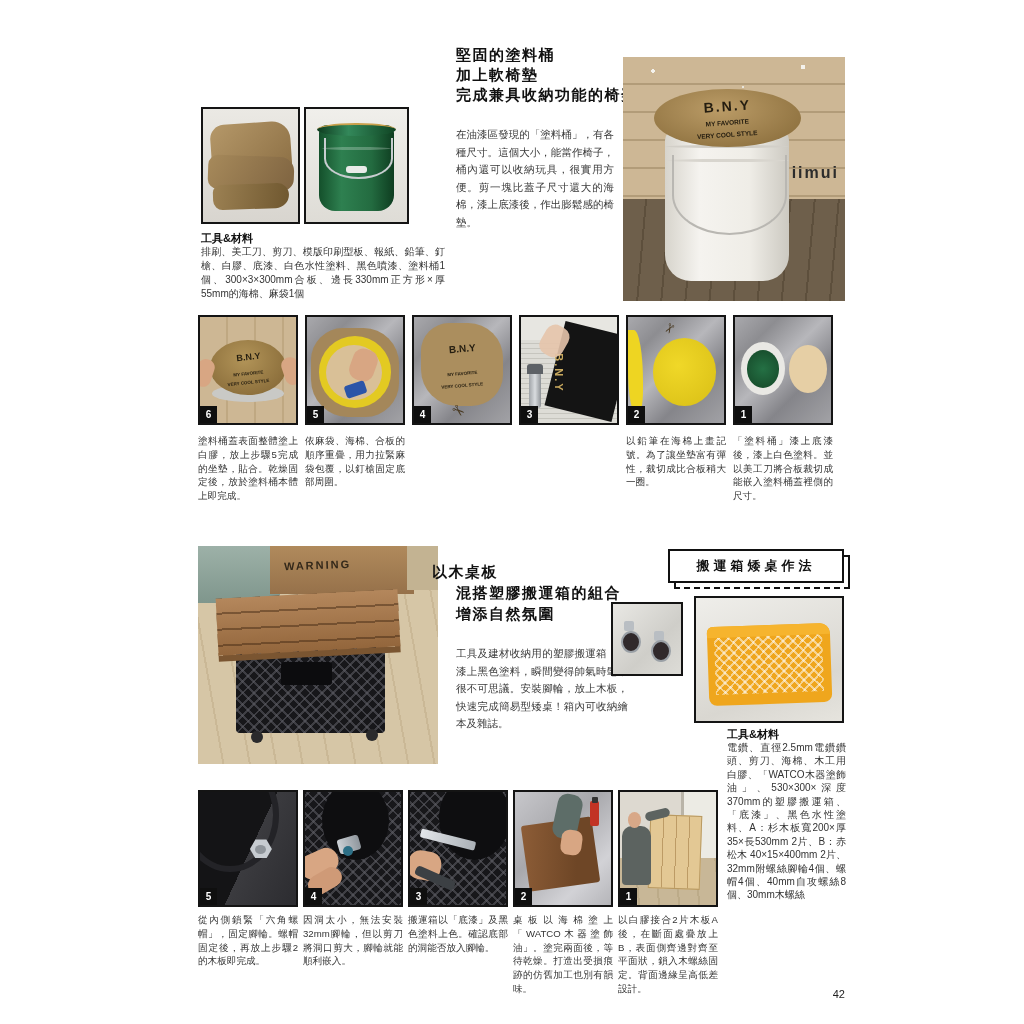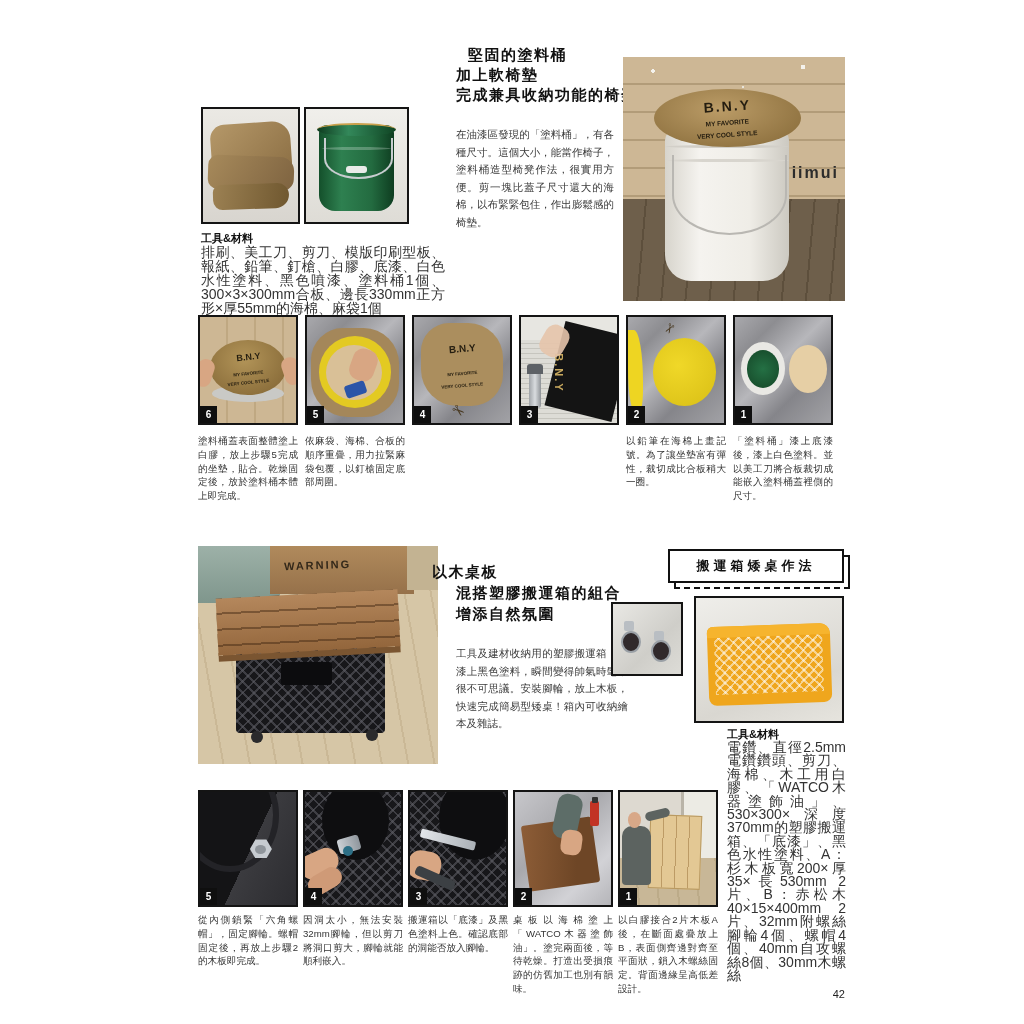--- a/index.html
+++ b/index.html
@@ -5,21 +5,21 @@
   html,body{margin:0;padding:0;background:#ffffff;}
   .page{position:relative;width:1024px;height:1024px;background:#ffffff;overflow:hidden;
         font-family:"Liberation Sans","DejaVu Sans",sans-serif;color:#222;}
   .a{position:absolute;}
   .ph{position:absolute;border:2px solid #141414;overflow:hidden;background:#cfcfcf;box-sizing:border-box;}
   .ph-noborder{position:absolute;overflow:hidden;background:#cfcfcf;}
   .badge{position:absolute;left:0;bottom:0;width:17px;height:17px;background:#0f0f0f;color:#fff;
          font-weight:bold;font-size:10px;line-height:17px;text-align:center;z-index:5;}
   .caption{position:absolute;font-size:9.6px;line-height:13.8px;color:#333;text-align:justify;}
   .tools-h{position:absolute;font-size:11px;font-weight:bold;color:#111;}
-  .tools-t{position:absolute;font-size:14px;line-height:14px;color:#333;text-align:justify;}
+  .tools-t{position:absolute;font-size:10px;line-height:14px;color:#333;text-align:justify;}
   .headline{position:absolute;font-size:15px;font-weight:bold;color:#111;letter-spacing:1.5px;line-height:20px;}
   .intro{position:absolute;font-size:10.5px;line-height:17.5px;color:#3a3a3a;text-align:justify;}
   .tboxwrap{position:absolute;}
   .tboxshadow{position:absolute;left:6px;top:6px;right:-6px;bottom:-6px;background:#fff;
               border:2px solid #111;border-bottom:2px dashed #111;}
   .tboxmain{position:absolute;left:0;top:0;right:0;bottom:0;background:#fff;border:2px solid #111;
             display:flex;align-items:center;justify-content:center;font-size:13px;font-weight:bold;
             letter-spacing:4px;color:#111;}
   .plastic{background:linear-gradient(135deg,#a9a9ad 0%,#8d8d91 22%,#b7b7bb 45%,#85858a 68%,#a2a2a6 100%);}
   .mesh{background-color:#17171a;
@@ -45,24 +45,24 @@
     <div class="a" style="left:13%;top:14%;width:74%;height:76%;background:linear-gradient(90deg,#14502b,#2e8050 30%,#236b40 70%,#0e3d20);border-radius:8px 8px 16px 16px;"></div>
     <div class="a" style="left:11%;top:12%;width:78%;height:10%;background:linear-gradient(90deg,#0e3c1f,#33885a 40%,#0f4423);border-radius:50%;border-top:2px solid #caa14d;"></div>
     <div class="a" style="left:16%;top:34%;width:68%;height:3px;background:rgba(255,255,255,.25);border-radius:50%;"></div>
     <div class="a" style="left:18%;top:26%;width:64%;height:34%;border:2px solid #c8cdd0;border-top:none;border-radius:0 0 50% 50%;"></div>
     <div class="a" style="left:40%;top:50%;width:20%;height:7%;background:#e9ebe9;border-radius:3px;"></div>
   </div>
 
   <div class="tools-h" style="left:201px;top:231px;width:240px;">工具&amp;材料</div>
   <div class="tools-t" style="left:201px;top:245px;width:244px;">排刷、美工刀、剪刀、模版印刷型板、報紙、鉛筆、釘槍、白膠、底漆、白色水性塗料、黑色噴漆、塗料桶1個、300×3×300mm合板、邊長330mm正方形×厚55mm的海棉、麻袋1個</div>
 
-  <div class="headline" style="left:468px;top:45px;width:190px;">堅固的塗料桶</div>
+  <div class="headline" style="left:456px;top:45px;width:190px;">堅固的塗料桶</div>
   <div class="headline" style="left:456px;top:65px;width:190px;">加上軟椅墊</div>
   <div class="headline" style="left:456px;top:85px;width:190px;">完成兼具收納功能的椅凳</div>
-  <div class="intro" style="left:456px;top:126px;width:158px;">在油漆區發現的「塗料桶」，有各種尺寸。這個大小，能當作椅子，塗料桶造型椅凳作法，很實用方便。剪一塊比蓋子尺寸還大的海棉，以布緊緊包住，作出膨鬆感的椅墊。</div>
+  <div class="intro" style="left:456px;top:126px;width:158px;">在油漆區發現的「塗料桶」，有各種尺寸。這個大小，能當作椅子，桶內還可以收納玩具，很實用方便。剪一塊比蓋子尺寸還大的海棉，漆上底漆後，作出膨鬆感的椅墊。</div>
 
   <div class="ph-noborder" style="left:623px;top:57px;width:222px;height:244px;">
     <div class="a" style="left:0;top:0;width:100%;height:58%;background:repeating-linear-gradient(180deg,#cdb795 0 26px,#b29c79 26px 28px);"></div>
     <div class="a" style="left:0;top:0;width:100%;height:58%;background-image:radial-gradient(circle 3px at 30px 14px,#f4f2ec 60%,transparent 62%),radial-gradient(circle 2px at 120px 30px,#e8e4da 60%,transparent 62%),radial-gradient(circle 4px at 180px 10px,#f4f2ec 60%,transparent 62%),radial-gradient(circle 2px at 70px 48px,#6fb9ad 60%,transparent 62%);"></div>
     <div class="a" style="right:6px;top:44%;font-size:16px;font-weight:bold;color:#2c2c2c;letter-spacing:2px;">iimui</div>
     <div class="a" style="left:0;top:58%;width:100%;height:42%;background:repeating-linear-gradient(95deg,#6e5f4b 0 22px,#5d4f3c 22px 24px);"></div>
     <div class="a" style="left:19%;top:30%;width:56%;height:62%;background:linear-gradient(90deg,#d7d4cc,#f5f3ef 28%,#efede7 68%,#ccc9c1);border-radius:10px 10px 26px 26px;"></div>
     <div class="a" style="left:19%;top:36%;width:56%;height:3px;background:#d2cfc8;border-radius:50%;"></div>
     <div class="a" style="left:19%;top:42%;width:56%;height:3px;background:#d8d5ce;border-radius:50%;"></div>
     <div class="a" style="left:22%;top:40%;width:50%;height:32%;border:2px solid #b9b7b2;border-top:none;border-radius:0 0 50% 50%;"></div>

